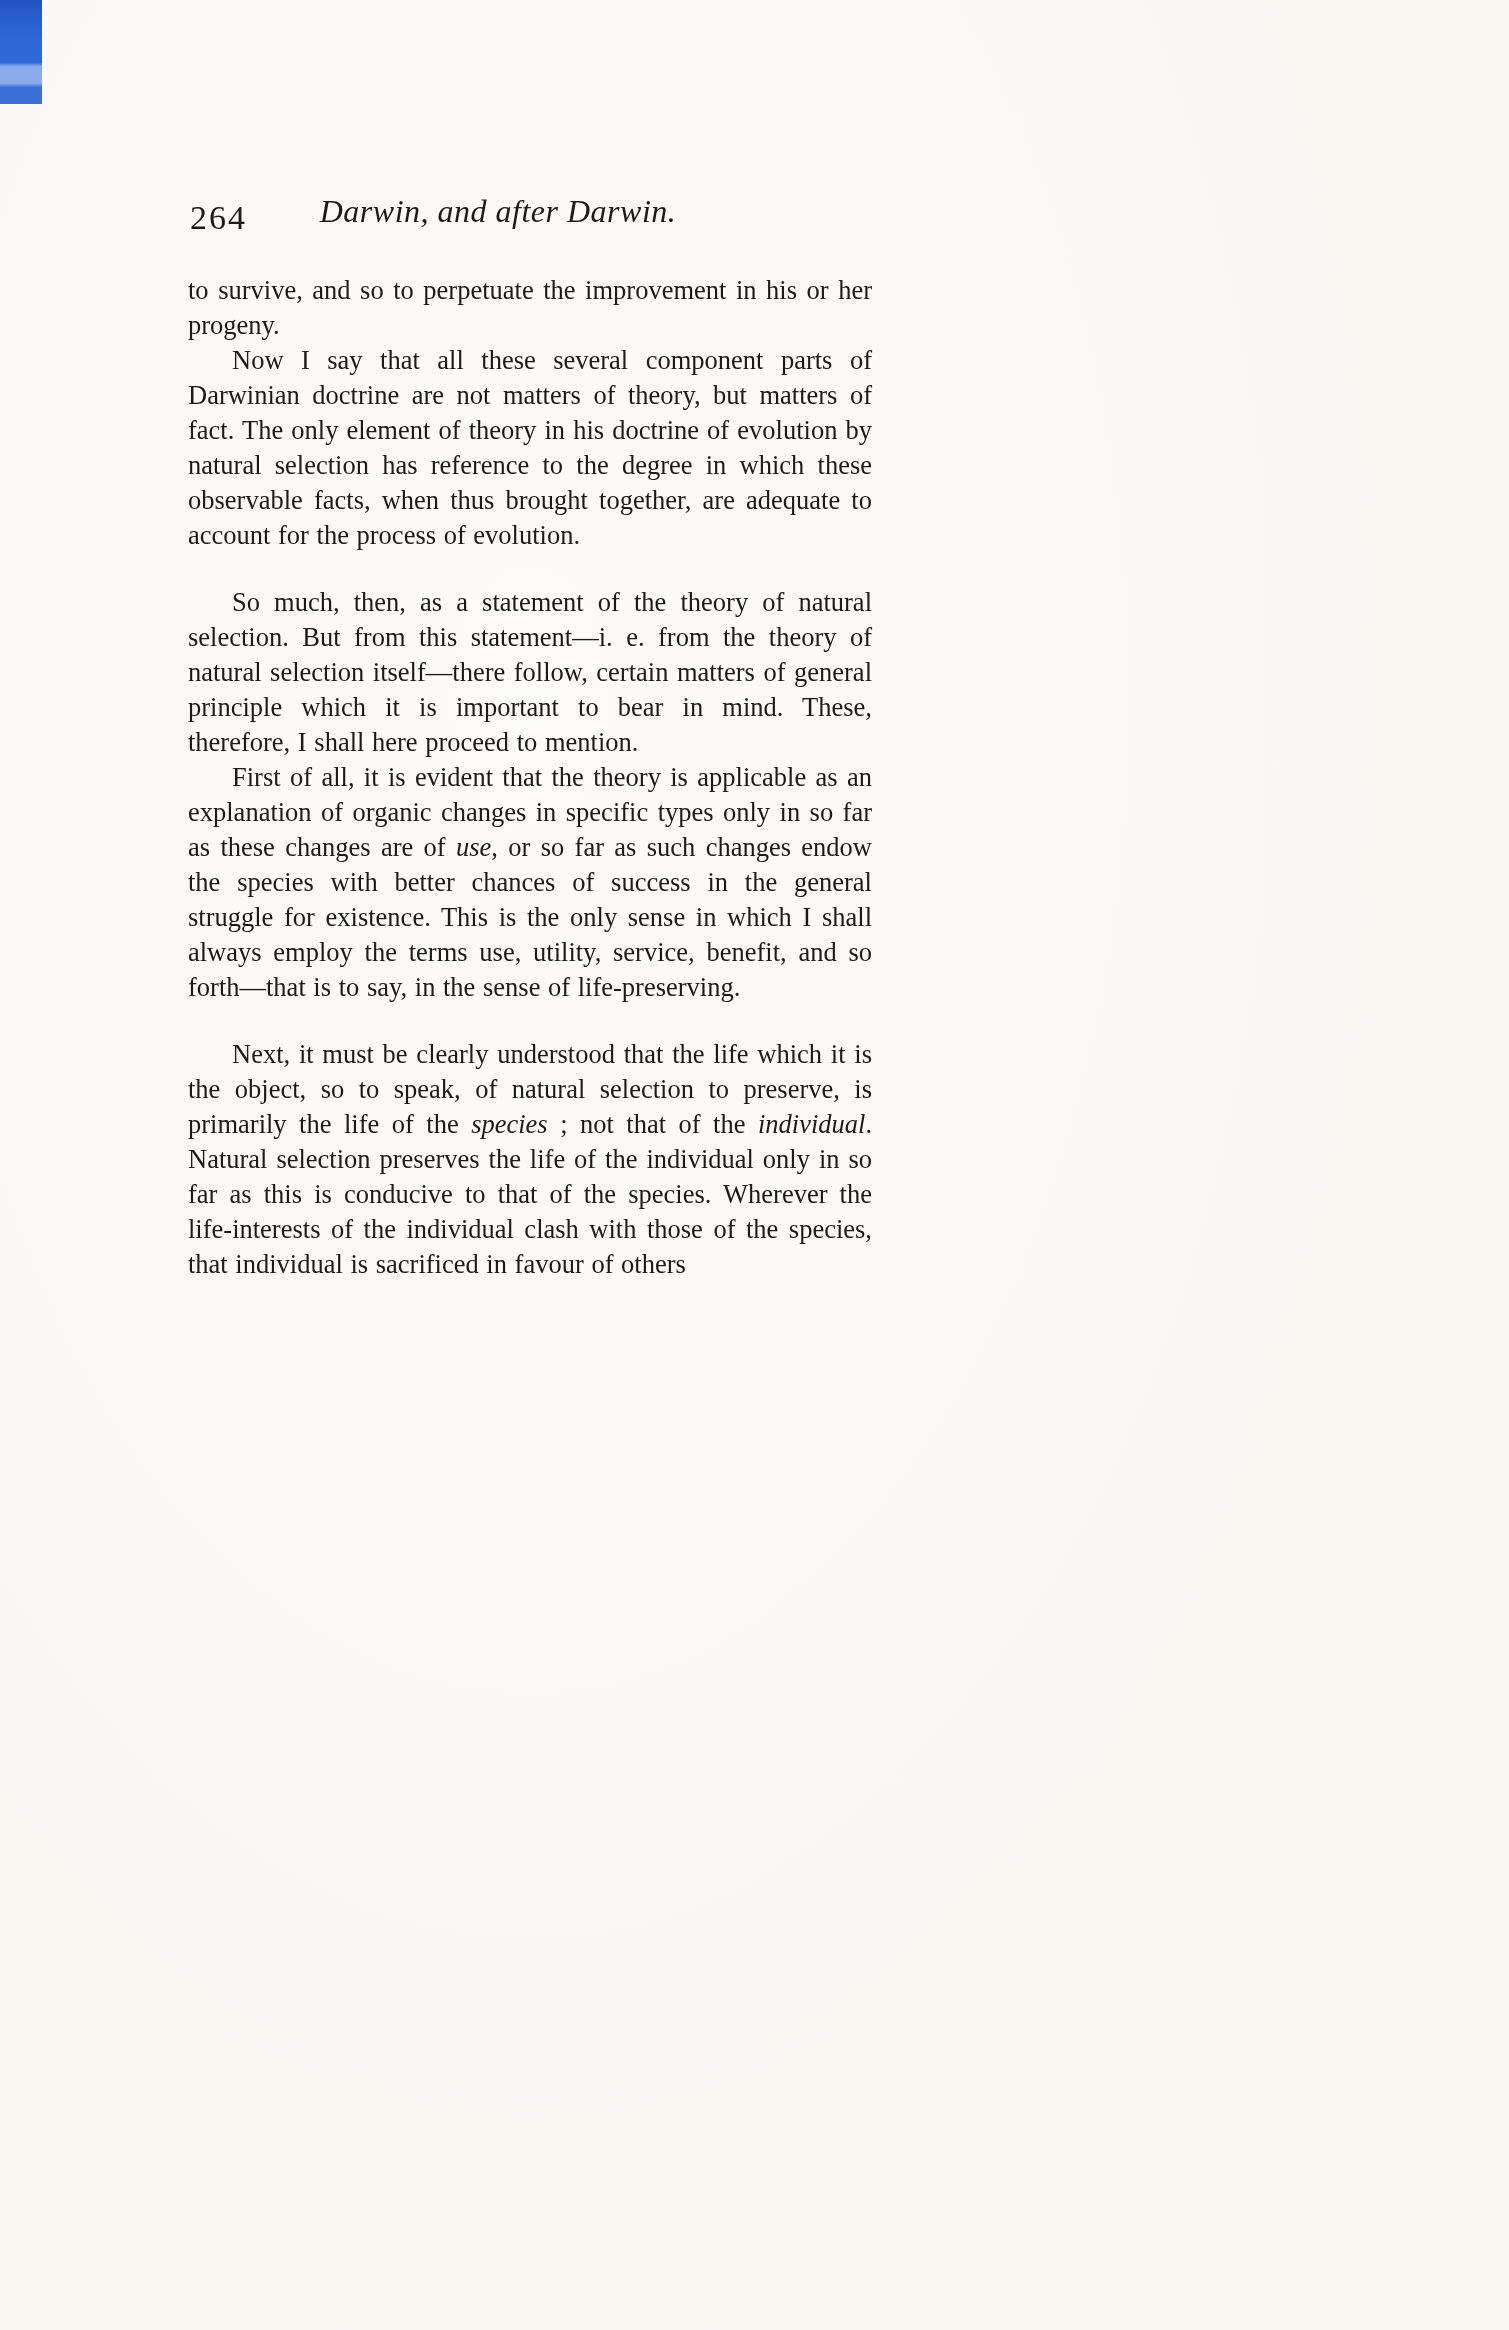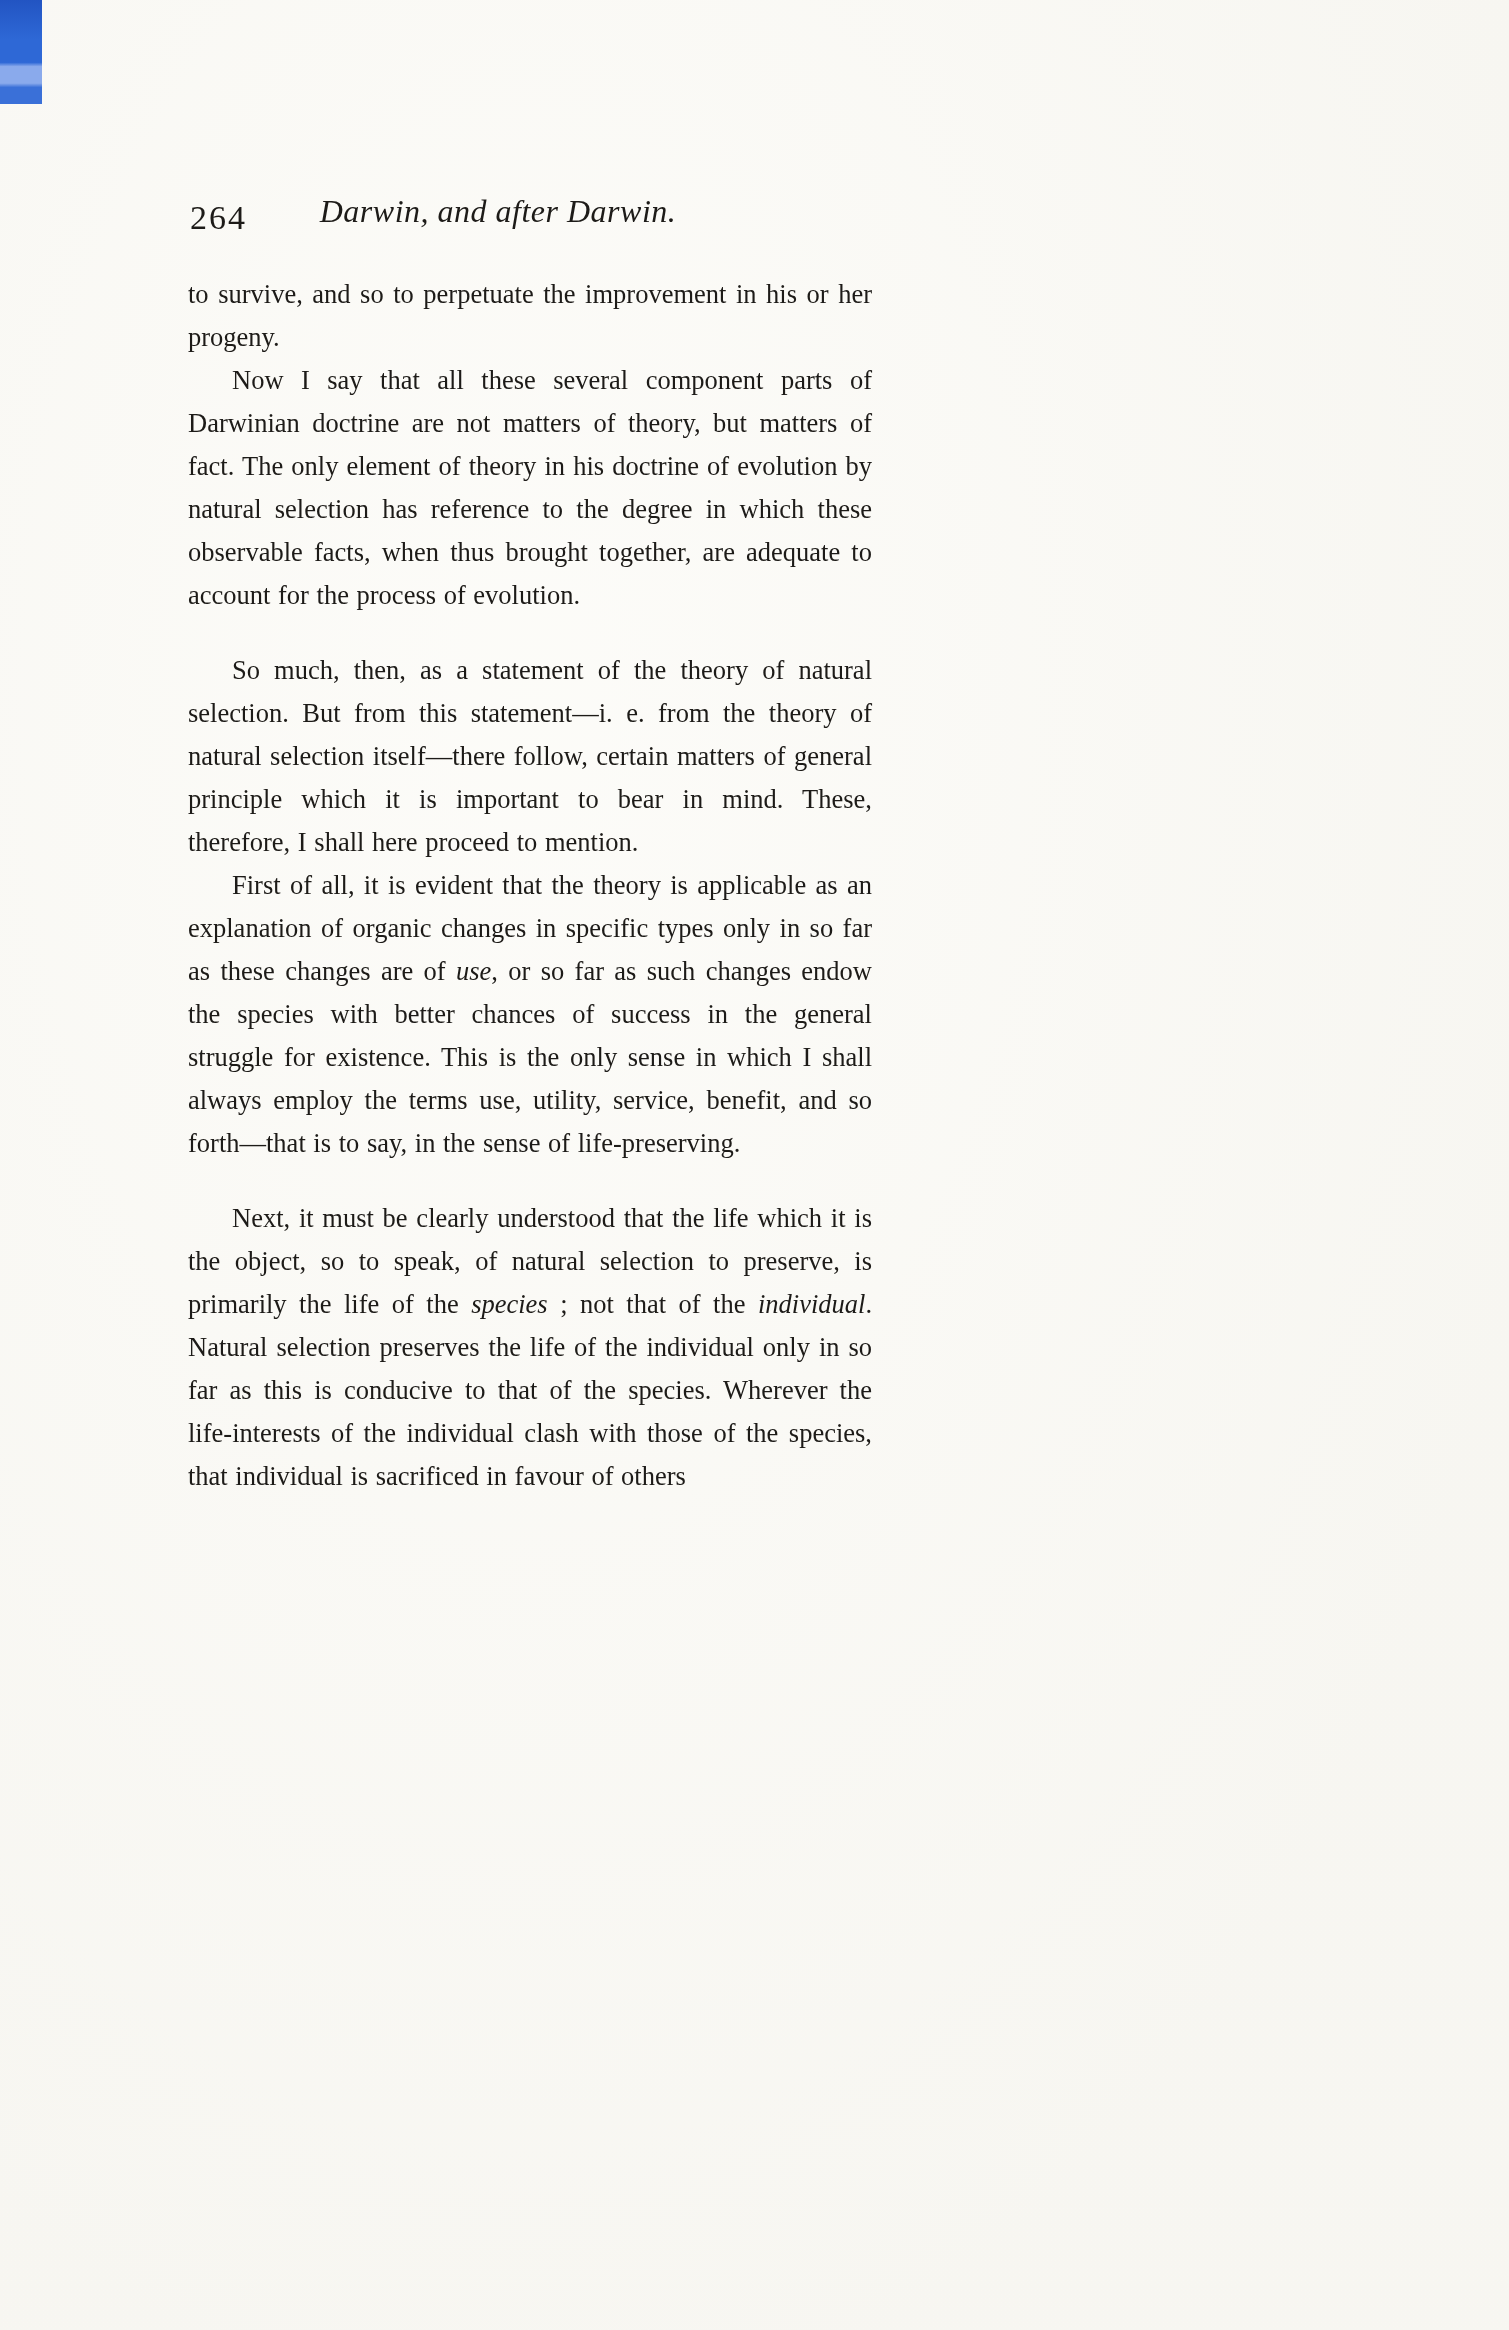--- a/index.html
+++ b/index.html
@@ -47,21 +47,21 @@
   .running-title {
     text-align: center;
     padding-right: 64px;
     font-style: italic;
     font-size: 32px;
     letter-spacing: 0.5px;
   }
   .body-text {
     margin-top: 28px;
     font-size: 26.5px;
-    line-height: 43px;
+    line-height: 35px;
     text-align: justify;
     word-spacing: 1px;
   }
   .para { margin: 0; }
   .para.indent { text-indent: 44px; }
   .para.space-before { margin-top: 32px; }
   .em { font-style: italic; }
 </style>
 </head>
 <body>

